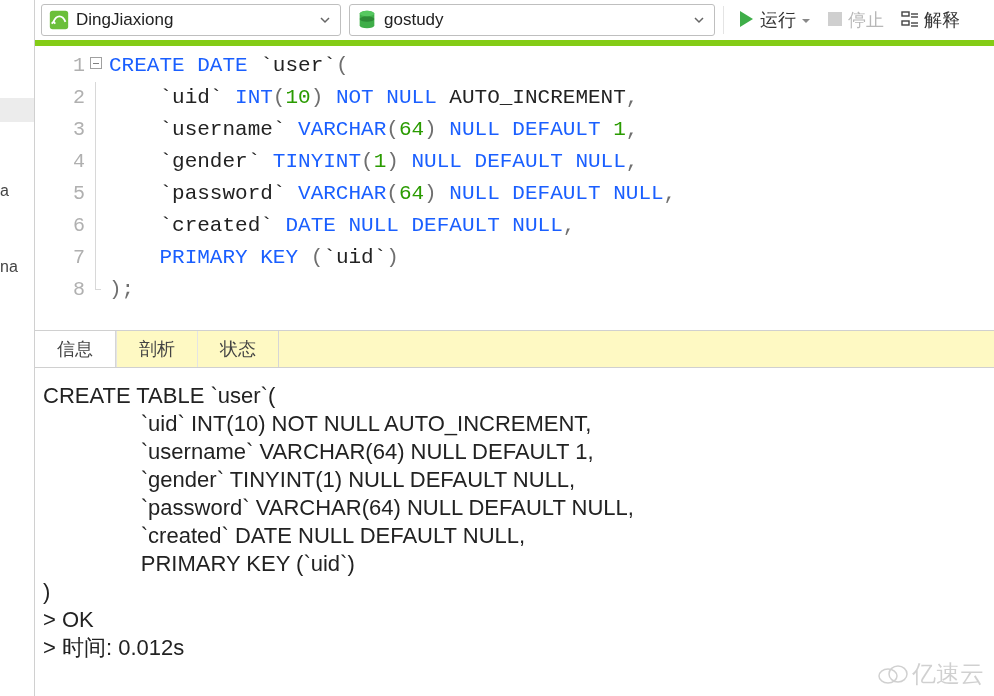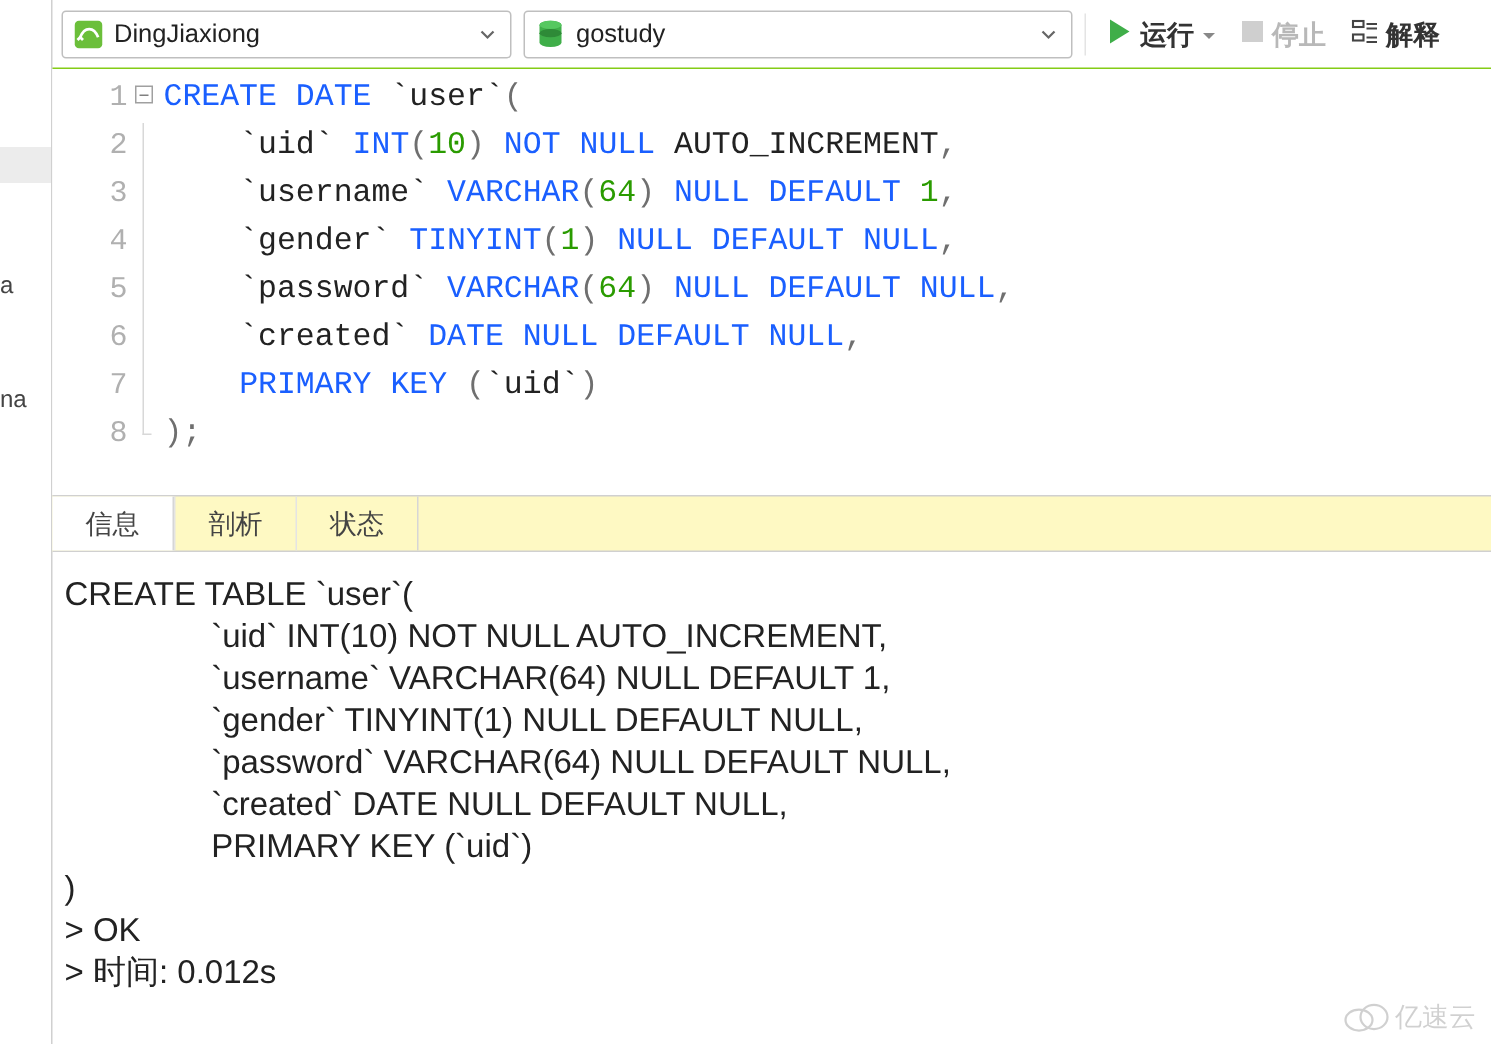--- a/index.html
+++ b/index.html
@@ -41,21 +41,21 @@
     top: 0;
     width: 960px;
     height: 696px;
     border-left: 1px solid #d0d0d0;
     background: #fff;
   }
 
   
   .toolbar {
     height: 46px;
-    border-bottom: 1px solid #84cc16;
+    border-bottom: 6px solid #84cc16;
     display: flex;
     align-items: center;
     padding: 0 8px 0 6px;
     gap: 8px;
   }
 
   .combo {
     height: 32px;
     border: 1px solid #bfbfbf;
     border-radius: 3px;
@@ -92,21 +92,20 @@
   .tb-sep {
     width: 1px; height: 28px; background: #e4e4e4;
   }
 
   .tb-btn {
     display: flex; align-items: center;
     height: 32px;
     padding: 0 4px;
     gap: 4px;
     cursor: default;
-    font-weight: bold;
   }
   .tb-btn .txt { font-size: 18px; }
   .tb-btn.run .txt { color: #333; }
   .tb-btn.stop .txt { color: #b8b8b8; }
   .tb-btn.explain .txt { color: #333; }
   .tb-btn .drop { margin-left: 2px; }
   .tb-btn .drop svg { width: 8px; height:8px; }
 
   
   .editor {
@@ -216,21 +215,21 @@
 
   
   .watermark {
     position: absolute;
     right: 10px;
     bottom: 6px;
     opacity: 0.18;
     display:flex;
     align-items:center;
     gap:4px;
-    font-size: 18px;
+    font-size: 24px;
     color:#000;
   }
 </style>
 </head>
 <body>
 
 <div class="left-strip">
   <div class="grey" style="top:98px;"></div>
   <span class="txt" style="top:182px;">a</span>
   <span class="txt" style="top:258px;text-align:center;">na</span>

